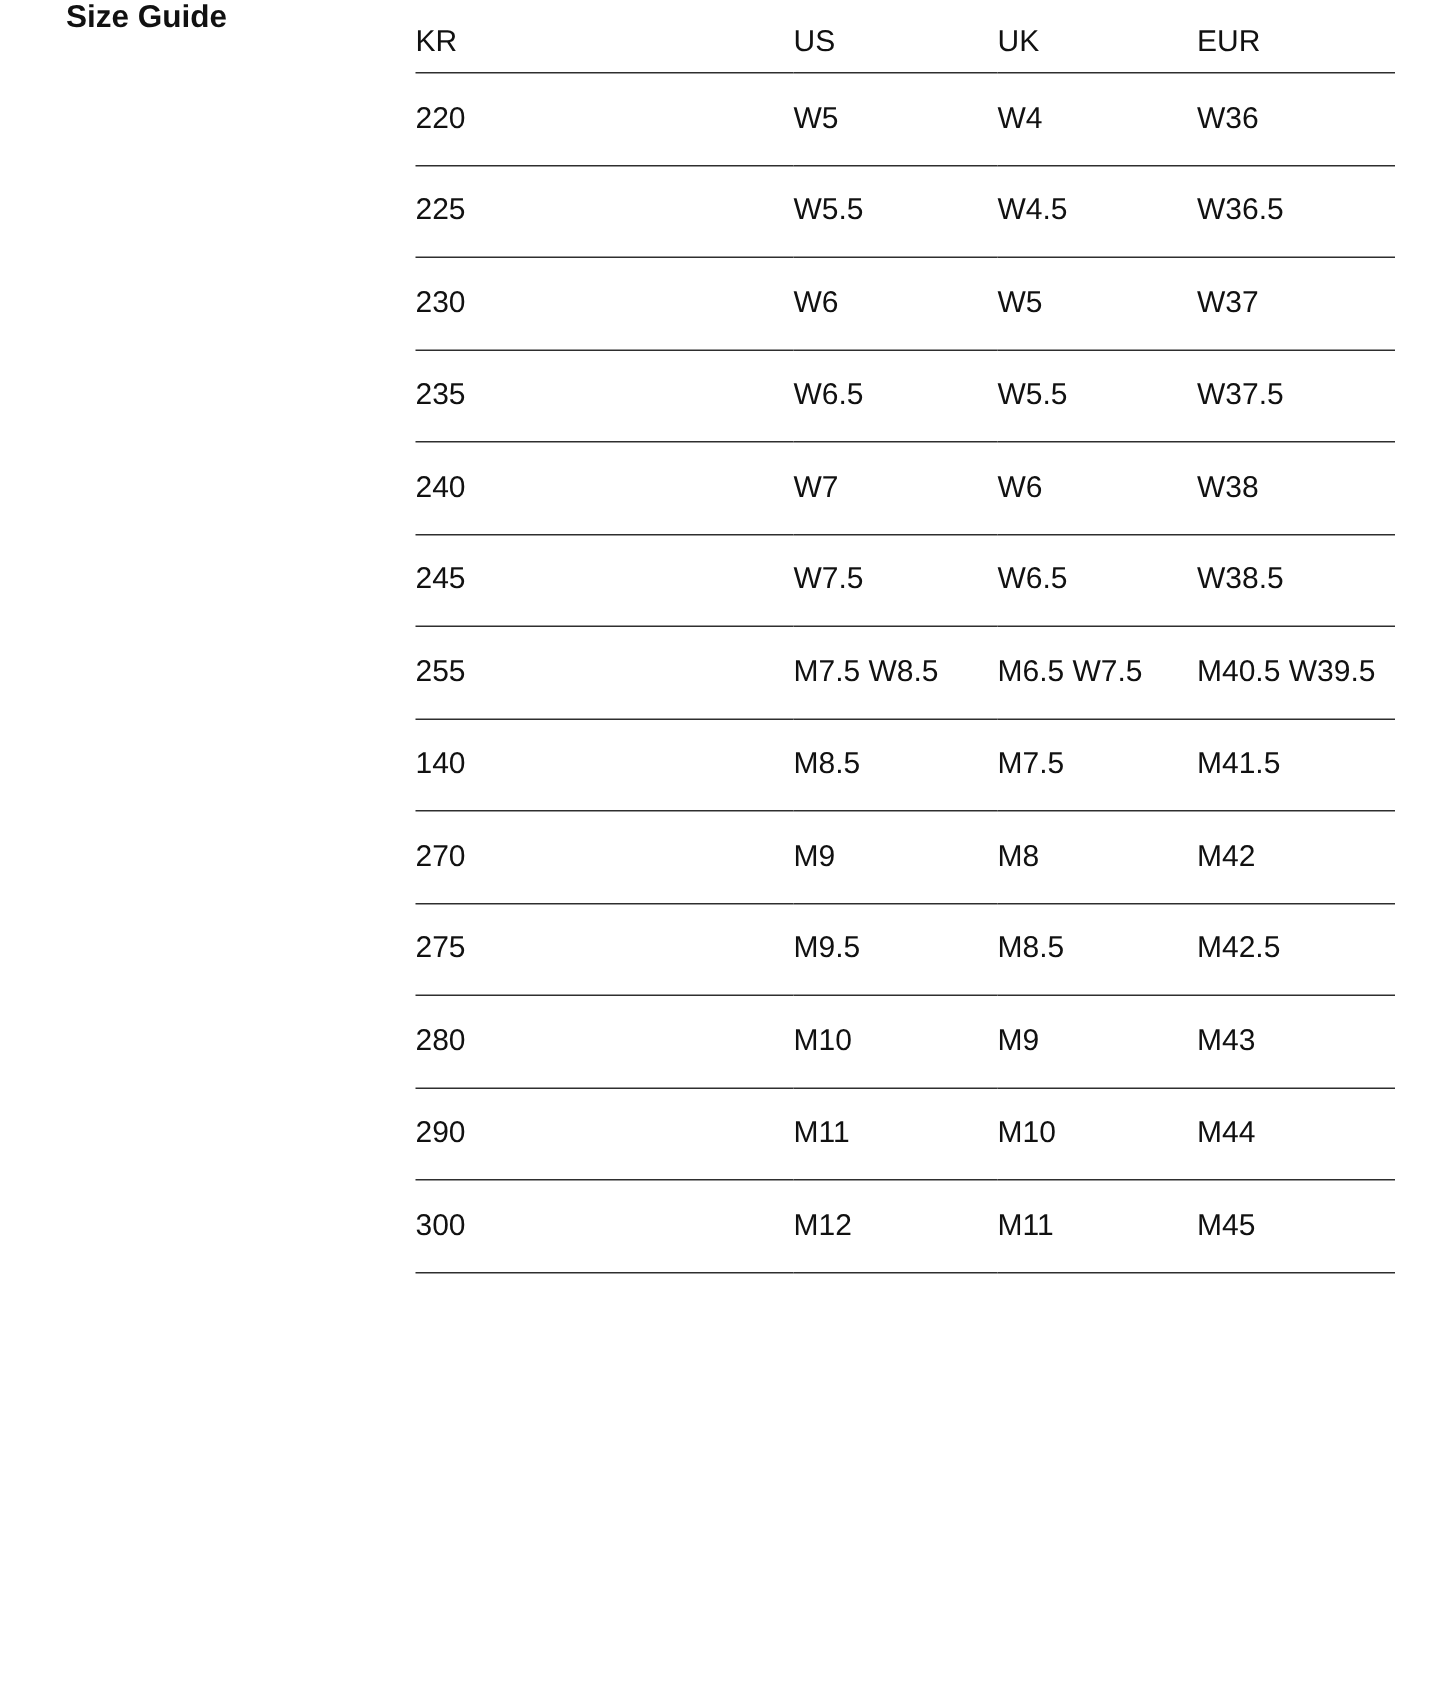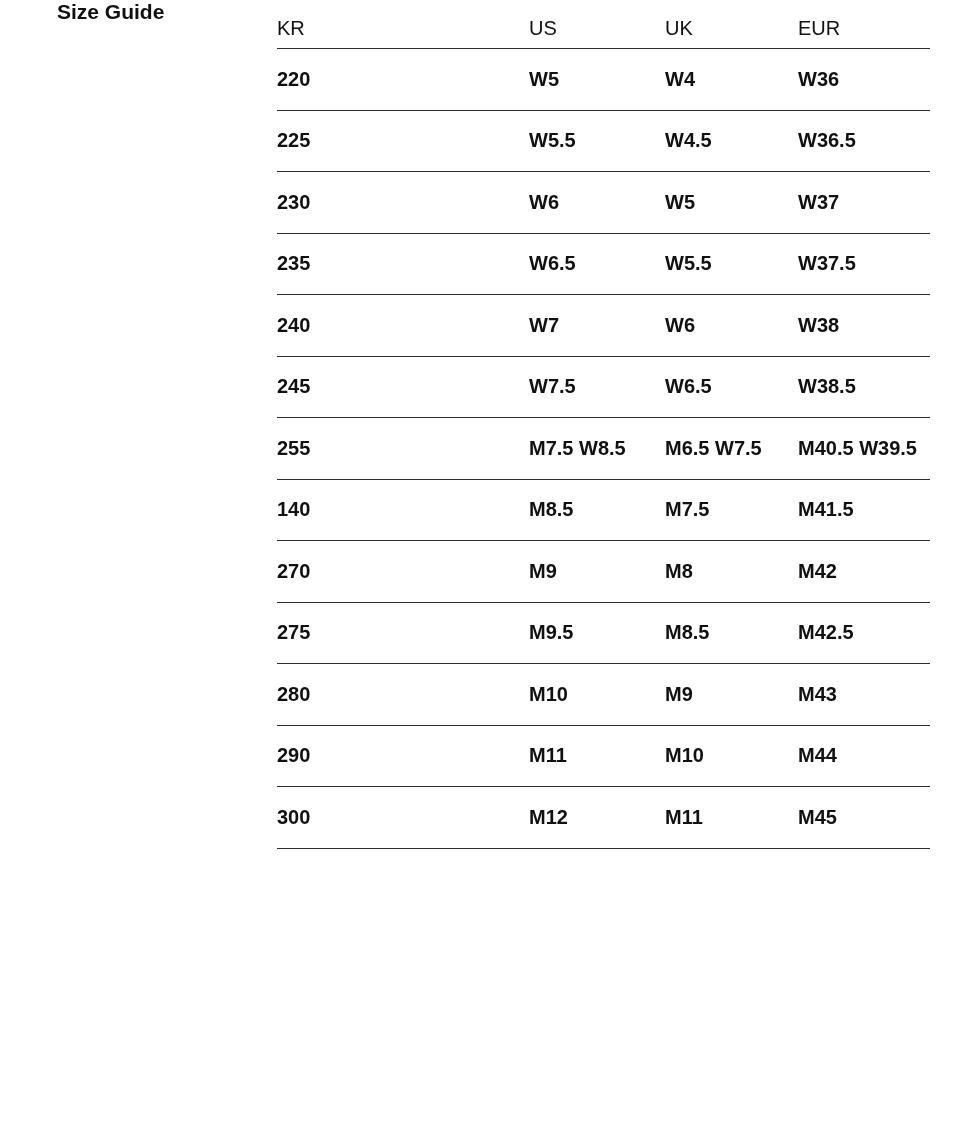--- a/index.html
+++ b/index.html
@@ -10,21 +10,21 @@
   body {
     width: 960px;
     height: 1122px;
     position: relative;
     font-family: "Liberation Sans", "DejaVu Sans", sans-serif;
     color: #111111;
     overflow: hidden;
   }
   .page-title {
     position: absolute;
-    left: 57px;
+    left: 44px;
     top: 0px;
     font-size: 21px;
     line-height: 24px;
     font-weight: 700;
     color: #111111;
     white-space: nowrap;
   }
   table.size-table {
     position: absolute;
     left: 249px;
@@ -41,21 +41,21 @@
     line-height: 24px;
     color: #111111;
     padding: 0;
     height: 32px;
     vertical-align: top;
     border-bottom: 1.4px solid #2e2e2e;
     white-space: nowrap;
   }
   table.size-table td {
     text-align: left;
-    font-weight: 700;
+    font-weight: 400;
     font-size: 20px;
     color: #111111;
     padding: 0;
     height: 60.5px;
     vertical-align: middle;
     border-bottom: 1.4px solid #2e2e2e;
     white-space: nowrap;
   }
 </style>
 </head>

